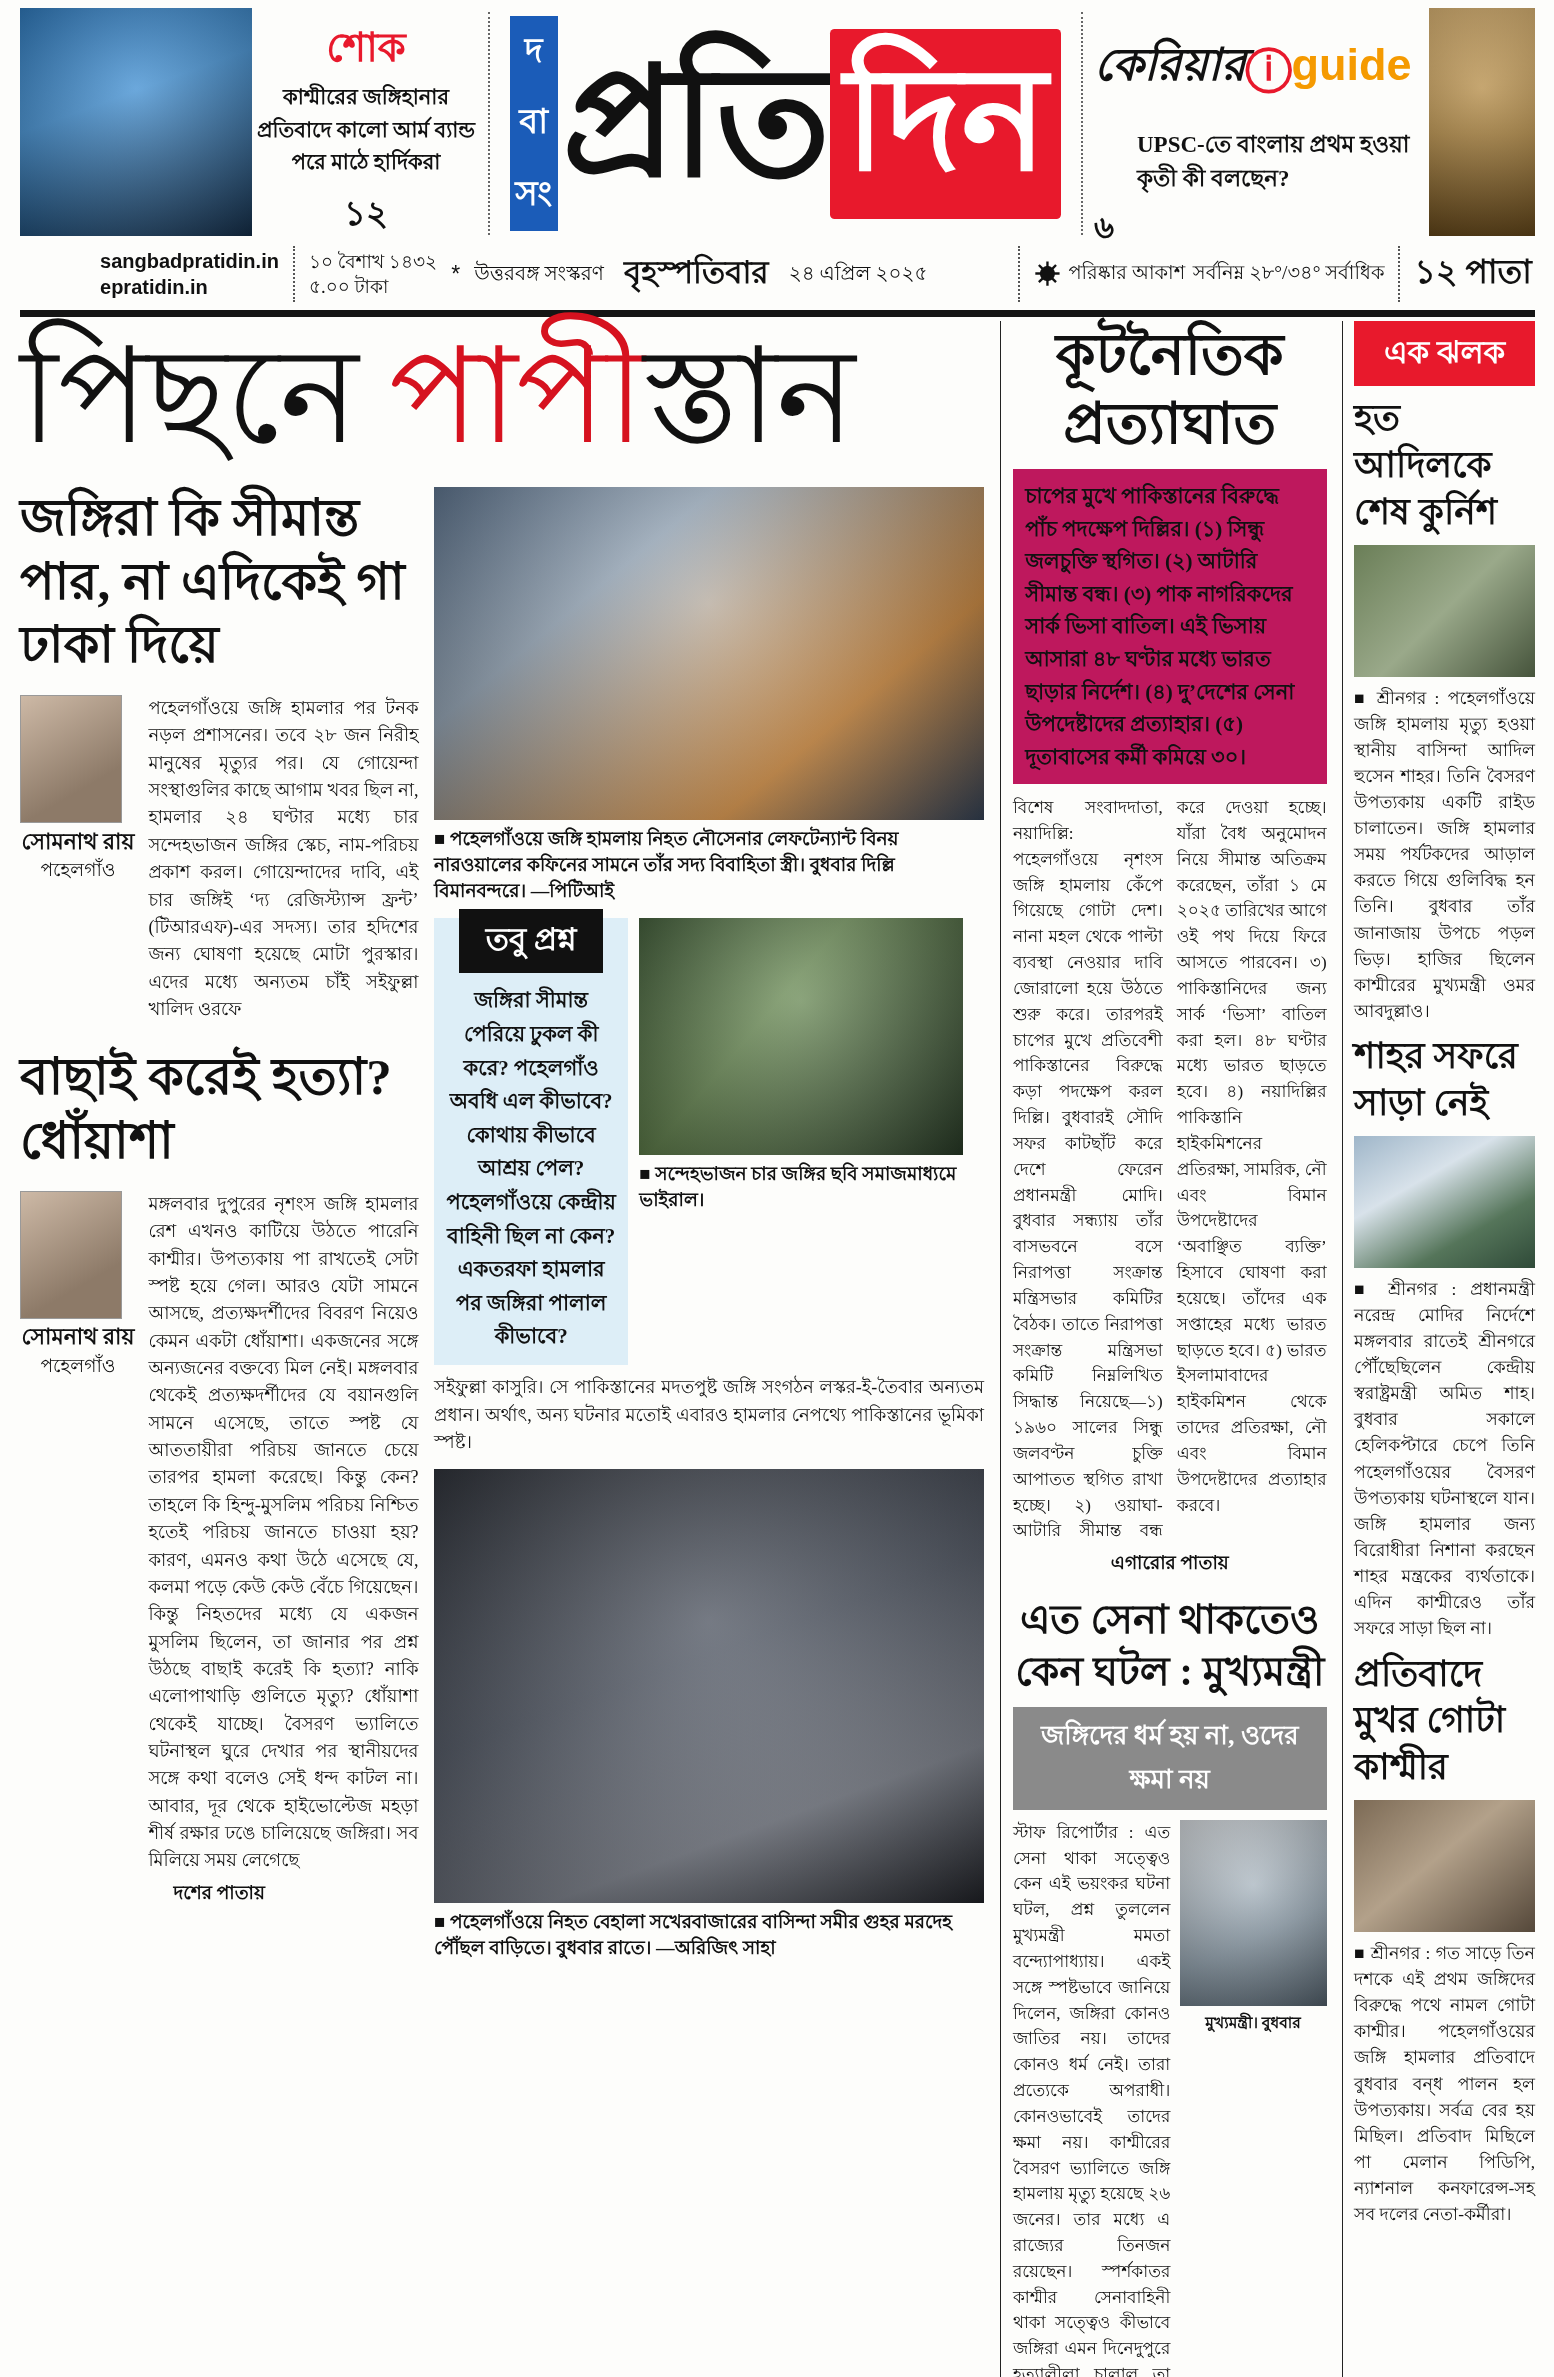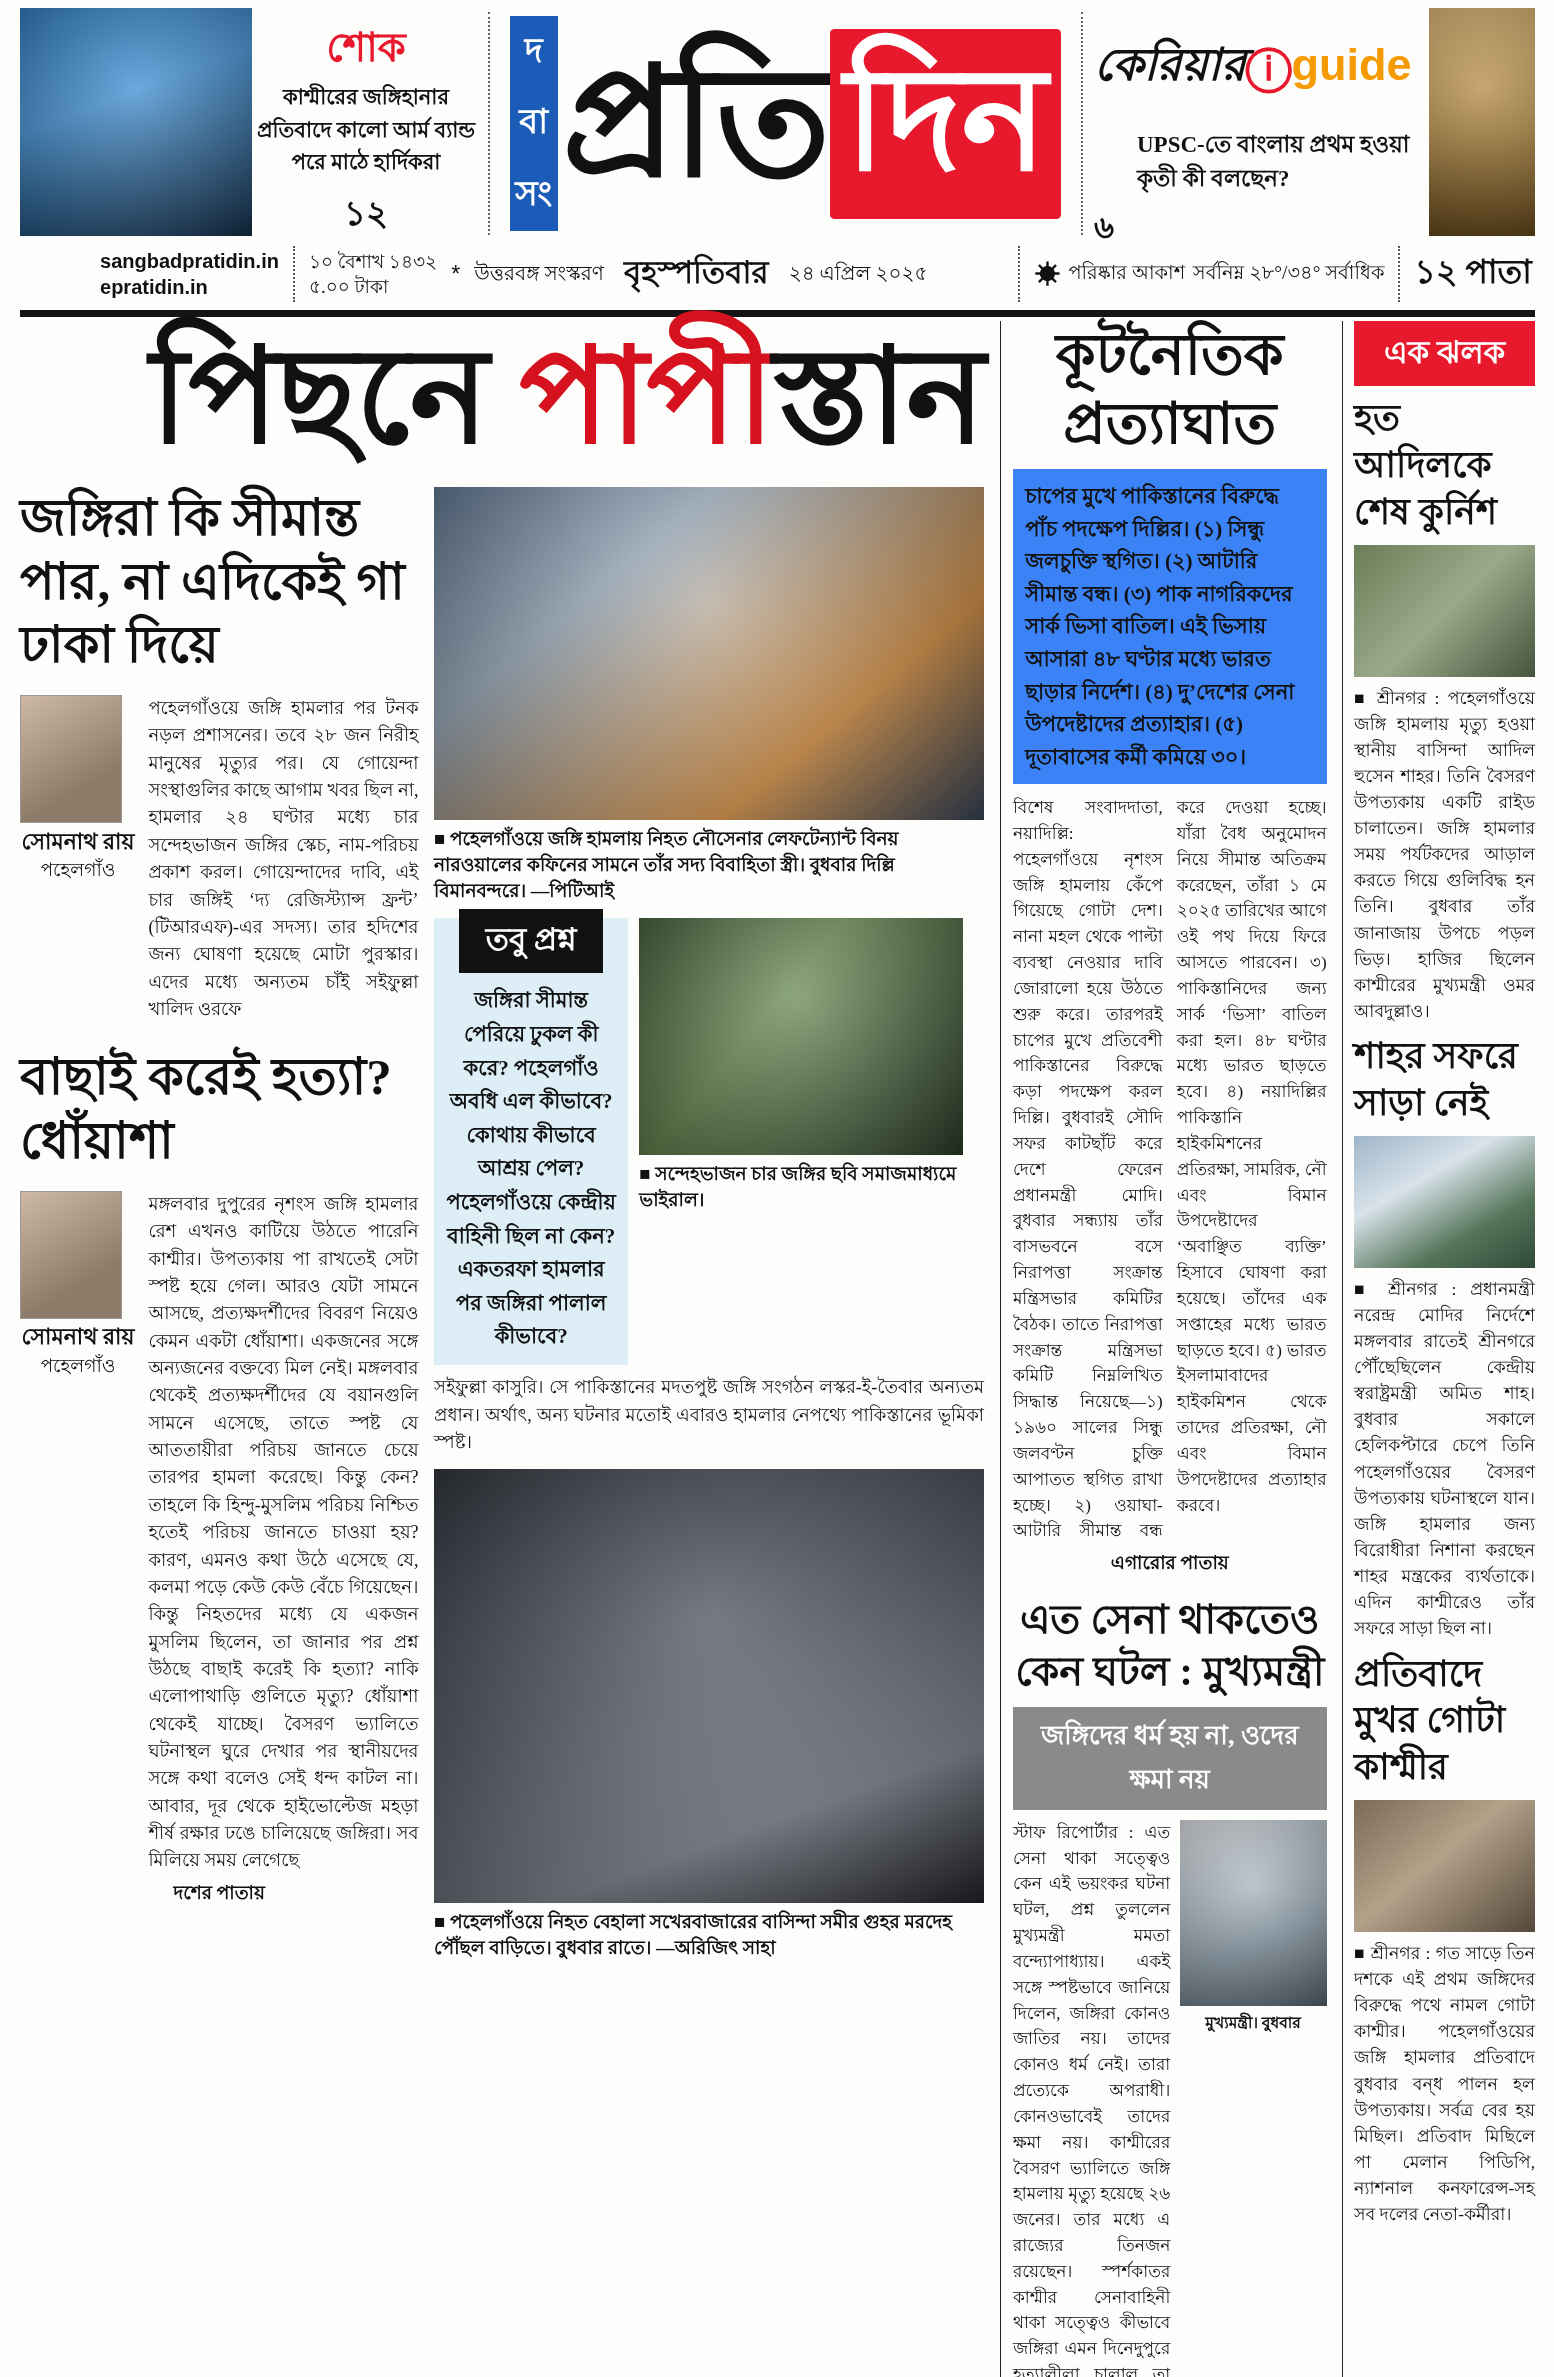--- a/index.html
+++ b/index.html
@@ -39,21 +39,21 @@
   .dl-edition { font-size:20px; font-family:"Liberation Serif",serif; }
   .dl-day { font-size:31px; font-weight:bold; font-family:"Liberation Serif",serif; margin:0 6.2px; }
   .dl-weather { display:flex; align-items:center; gap:7.7px; font-size:19.4px; font-family:"Liberation Serif",serif; }
   .sun { font-size:33px; line-height:1; }
   .dl-pages { font-size:33px; font-weight:bold; font-family:"Liberation Serif",serif; }
   .thick-rule { height:7px; background:#151515; margin:0 20px; }
 
   
   .main { display:flex; gap:15.5px; padding:4.6px 20px 3.1px; }
   .zone-left { width:964px; }
-  .lead-headline { font-size:133px; font-weight:bold; line-height:1.15; letter-spacing:-1.5px; white-space:nowrap;text-align:right; }
+  .lead-headline { font-size:133px; font-weight:normal; line-height:1.15; letter-spacing:-1.5px; white-space:nowrap; }
   .lead-headline .red { color:#d6121f; }
   .lead-cols { display:flex; gap:15.5px; margin-top:12.4px; }
   .col-a { width:403px; }
   .col-b { flex:1; }
   h2.art { font-size:51px; font-weight:bold; line-height:1.25; }
   .byline-row { display:flex; gap:12.4px; margin-top:17px; }
   .mugshot { width:102px; height:128px; background:linear-gradient(150deg,#cdb9a6,#8d7a68 70%); border:0.8px solid #999; }
   .byline-name { font-size:22px; font-weight:bold; text-align:center; line-height:1.3; margin-top:4.6px; }
   .byline-place { font-size:18.6px; text-align:center; }
   .byline-cell { width:116px; }
@@ -63,21 +63,21 @@
   .tobu-row { display:flex; gap:11px; margin-top:14px; }
   .tobu-box { width:215px; background:#ddeef7; padding:11px 12.4px; }
   .tobu-label { background:#111; color:#fff; font-size:31px; font-weight:bold; text-align:center; padding:6.2px 3.1px; margin:-20px auto 11px; width:85%; }
   .tobu-text { font-size:21px; font-weight:bold; line-height:1.6; text-align:center; }
   .militants { flex:1; height:237px; background:linear-gradient(130deg,#3c5a33 0%,#688a52 40%,#2c402a 100%); }
   .crowd { width:100%; height:434px; background:linear-gradient(160deg,#22262e 0%,#4c5360 45%,#7d828d 75%,#23252b 100%); margin-top:12.4px; }
   .pg-note { font-weight:bold; font-size:18.6px; text-align:center; margin-top:4.6px; }
 
   .zone-mid { width:329px; border-left:1.5px solid #222; padding-left:12.4px; }
   .zone-mid h2 { font-size:57px; font-weight:bold; text-align:center; line-height:1.2; }
-  .grybox { background:#3b82f6; font-size:21px; font-weight:bold; padding:11px 12.4px; margin:11px 0; line-height:1.55; }
+  .grybox { background:#be185d; font-size:21px; font-weight:bold; padding:11px 12.4px; margin:11px 0; line-height:1.55; }
   .grybox2 { background:#8a8a8a; color:#fff; font-size:26px; font-weight:bold; text-align:center; padding:7.7px 6.2px; margin:9.3px 0; }
   .two-col { column-count:2; column-gap:14px; }
   .mamata-wrap { display:flex; gap:9.3px; margin-top:7.7px; }
   .mamata { width:147px; height:186px; background:linear-gradient(155deg,#cfd4d8,#8fa0ad 60%,#5c6b77 100%); }
   h3.mid2 { font-size:40px; font-weight:bold; line-height:1.3; text-align:center; margin-top:14px; }
 
   .zone-side { width:194px; border-left:1.5px solid #222; padding-left:11px; }
   .flash { background:#e8192c; color:#fff; font-size:31px; font-weight:bold; text-align:center; padding:6.2px 3.1px; }
   .side-h { font-size:36px; font-weight:bold; line-height:1.3; margin-top:9.3px; }
   .side-photo { width:100%; height:132px; margin-top:9.3px; background:linear-gradient(135deg,#6a7e57,#9aa98a 50%,#46543c 100%); }

